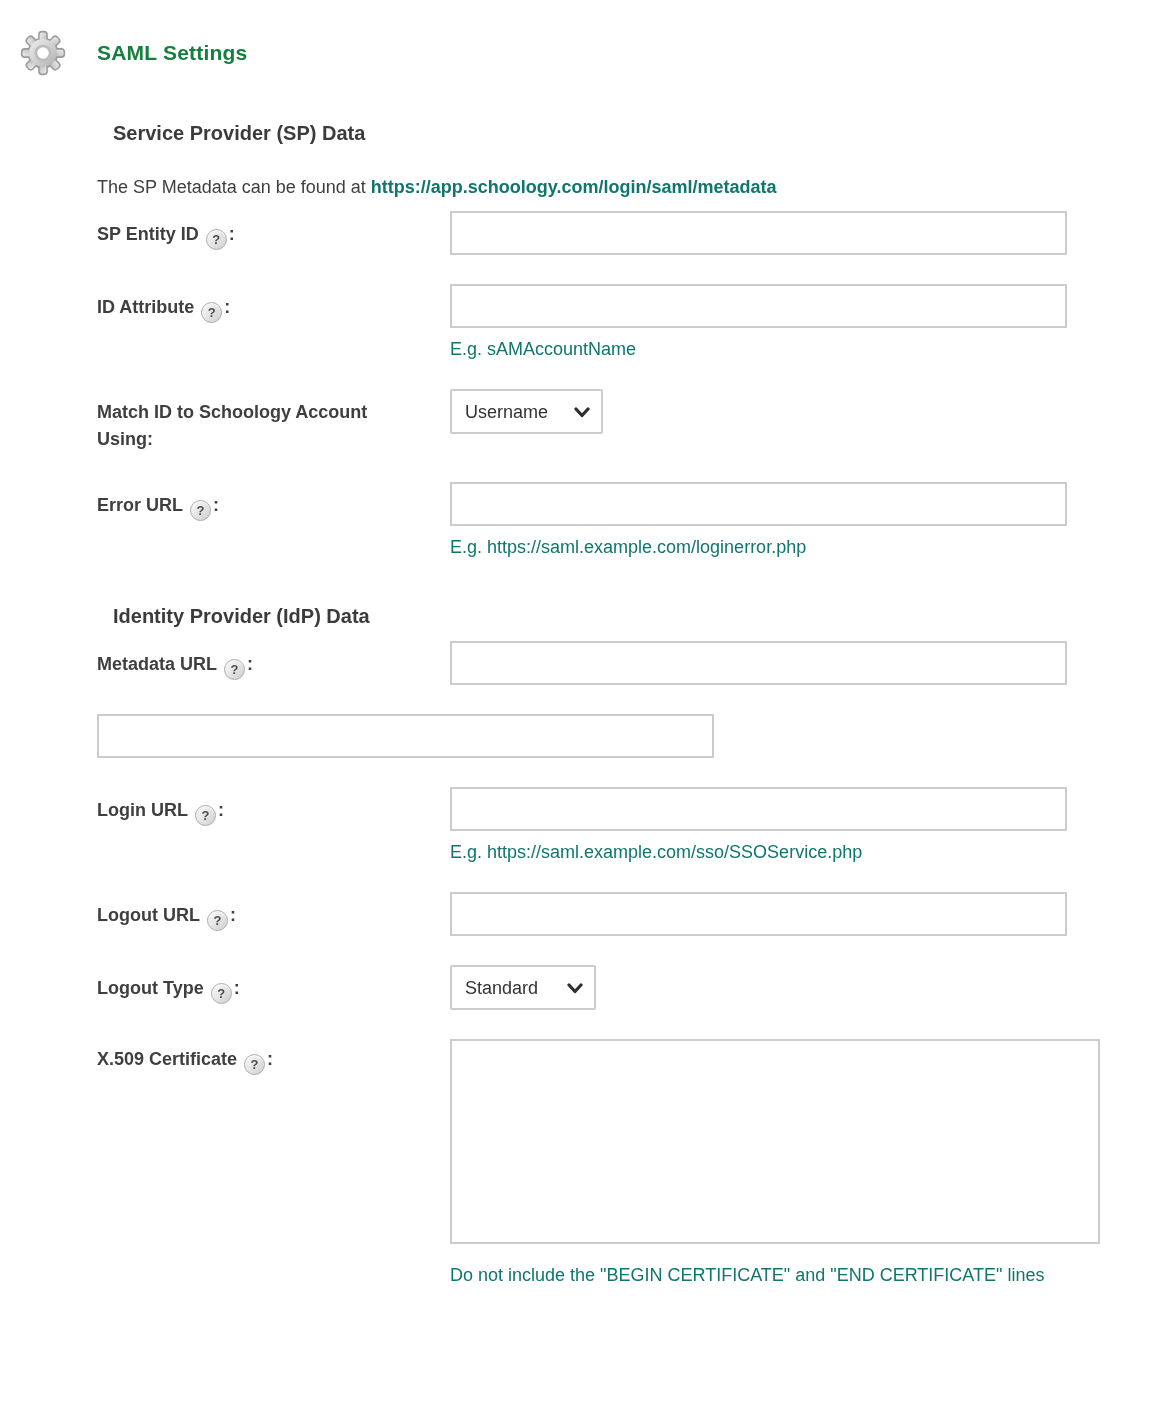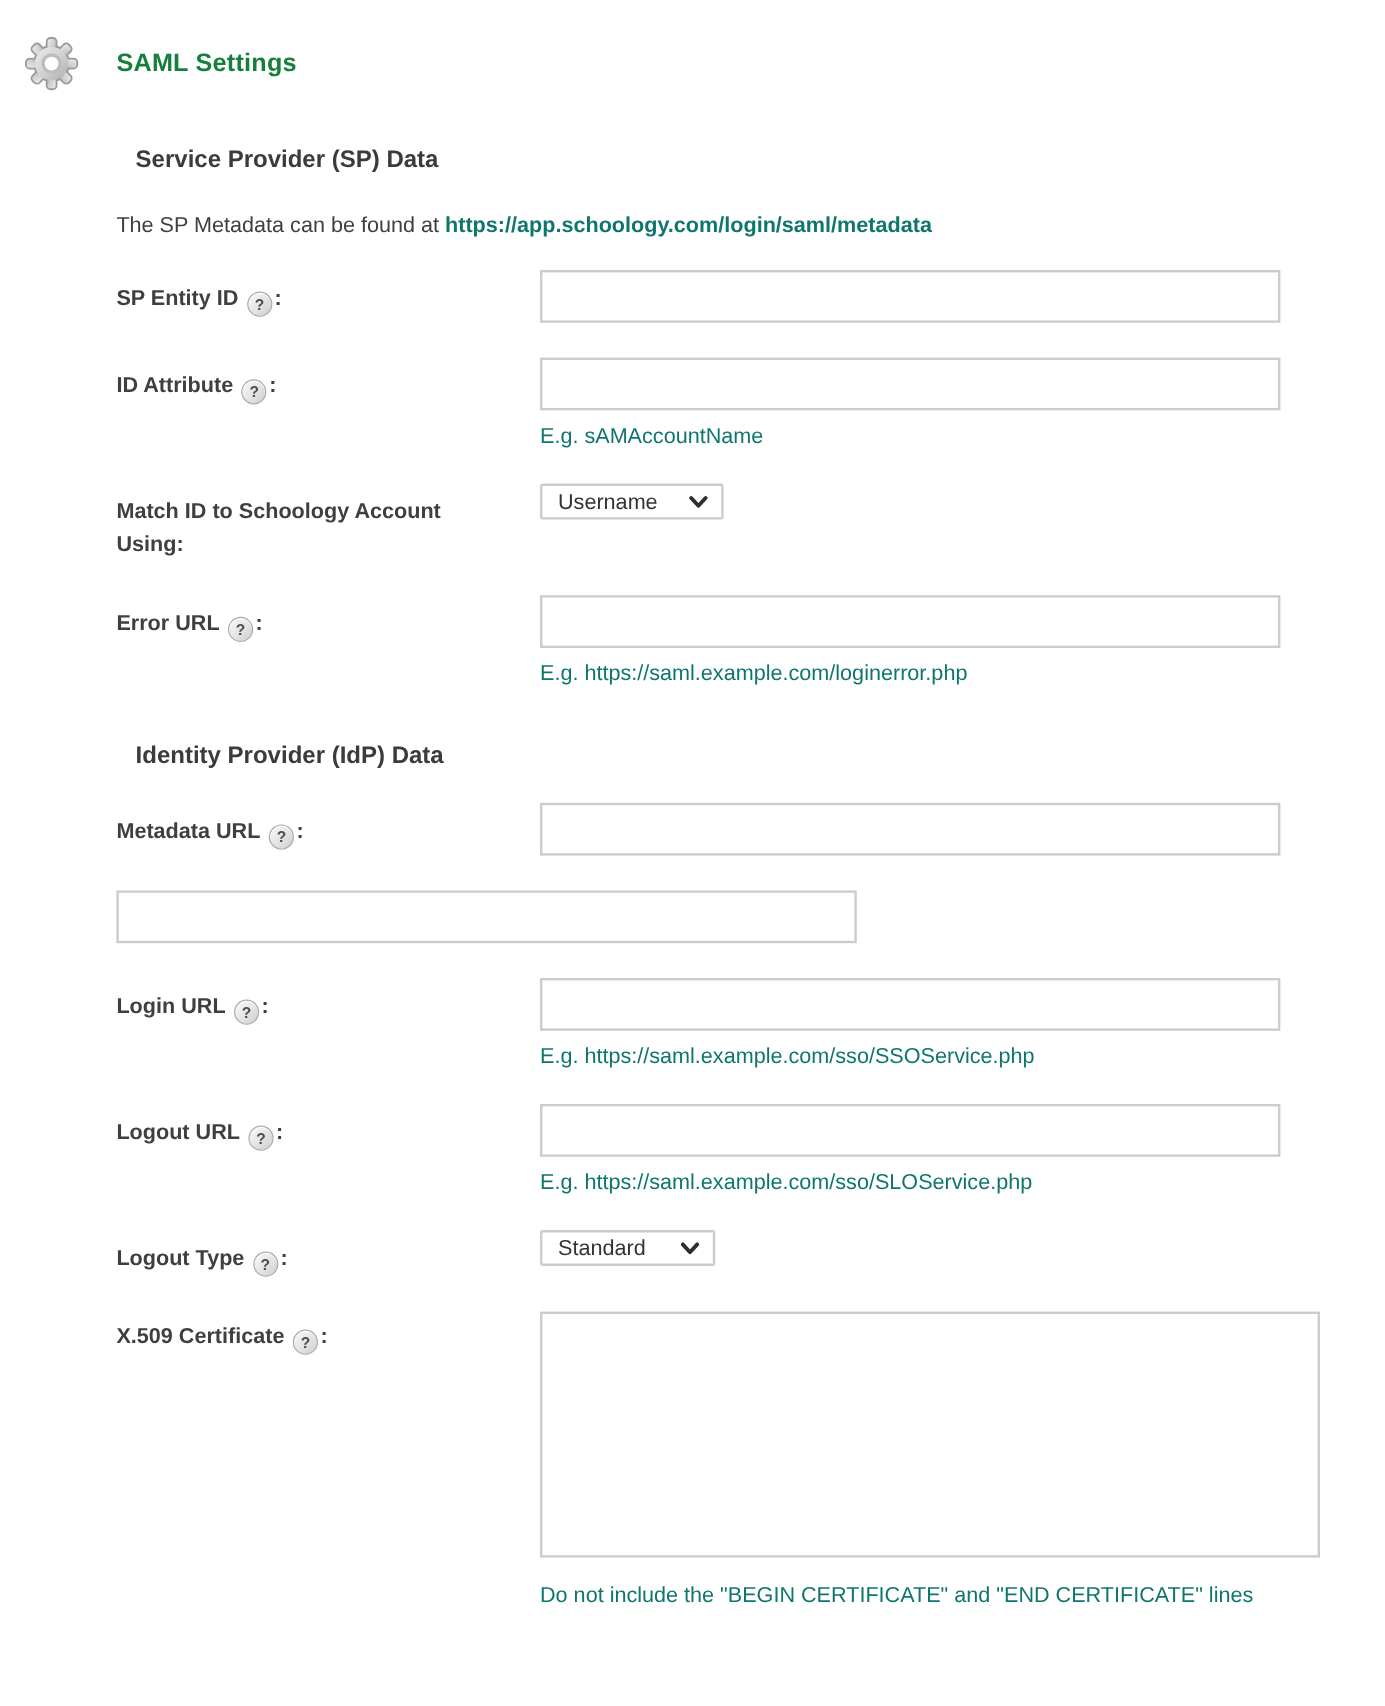--- a/index.html
+++ b/index.html
@@ -24,21 +24,21 @@
     font-size: 20px; font-weight: 700; color: #3b3b3b;
     margin: 44px 0 0 16px;
   }
   .section-heading.idp { margin-top: 47px; }
 
   .intro { margin-top: 32px; font-size: 18px; color: #3f3f3f; }
   .intro a {
     color: #0f766e; font-weight: 700; text-decoration: none;
   }
 
-  .form { margin-top: 27px; }
+  .form { margin-top: 13px; }
 
   .row { display: flex; margin-bottom: 29px; }
   .label-col {
     width: 353px; flex: 0 0 353px;
     padding-top: 10px; padding-right: 24px;
     font-size: 18px; font-weight: 700; color: #3f3f3f; line-height: 27px;
   }
   .label-col.top { padding-top: 7px; }
   .field-col { flex: 1 1 auto; }
 
@@ -67,21 +67,21 @@
   }
 
   .hint {
     margin-top: 10px; font-size: 18px; color: #0f766e; line-height: 22px;
   }
   .hint.cert-hint { margin-top: 20px; }
 
   .select-wrap { position: relative; display: inline-block; }
   .styled-select {
     appearance: none; -webkit-appearance: none; -moz-appearance: none;
-    height: 30px; min-width: 153px;
+    height: 45px; min-width: 153px;
     border: 2px solid #cccccc; background: #ffffff; border-radius: 2px;
     font-family: inherit; font-size: 18px; color: #333333;
     padding: 0 44px 0 13px; outline: none; cursor: pointer;
   }
   .styled-select.narrow { min-width: 146px; }
   .chevron {
     position: absolute; right: 13px; top: 50%; margin-top: -5px;
     pointer-events: none; display: block;
   }
 </style>
@@ -199,21 +199,20 @@
         <div class="hint">E.g. https://saml.example.com/sso/SSOService.php</div>
       </div>
     </div>
 
     <div class="row">
       <div class="label-col"><span>Logout URL</span><span class="help-icon">
             <span>?</span>
           </span><span>:</span></div>
       <div class="field-col">
         <input type="text" class="text-input" value="" style="">
-        <div class="hint">E.g. https://saml.example.com/sso/SLOService.php</div>
       </div>
     </div>
 
     <div class="row">
       <div class="label-col"><span>Logout Type</span><span class="help-icon">
             <span>?</span>
           </span><span>:</span></div>
       <div class="field-col">
         <span class="select-wrap">
           <select class="styled-select narrow">

